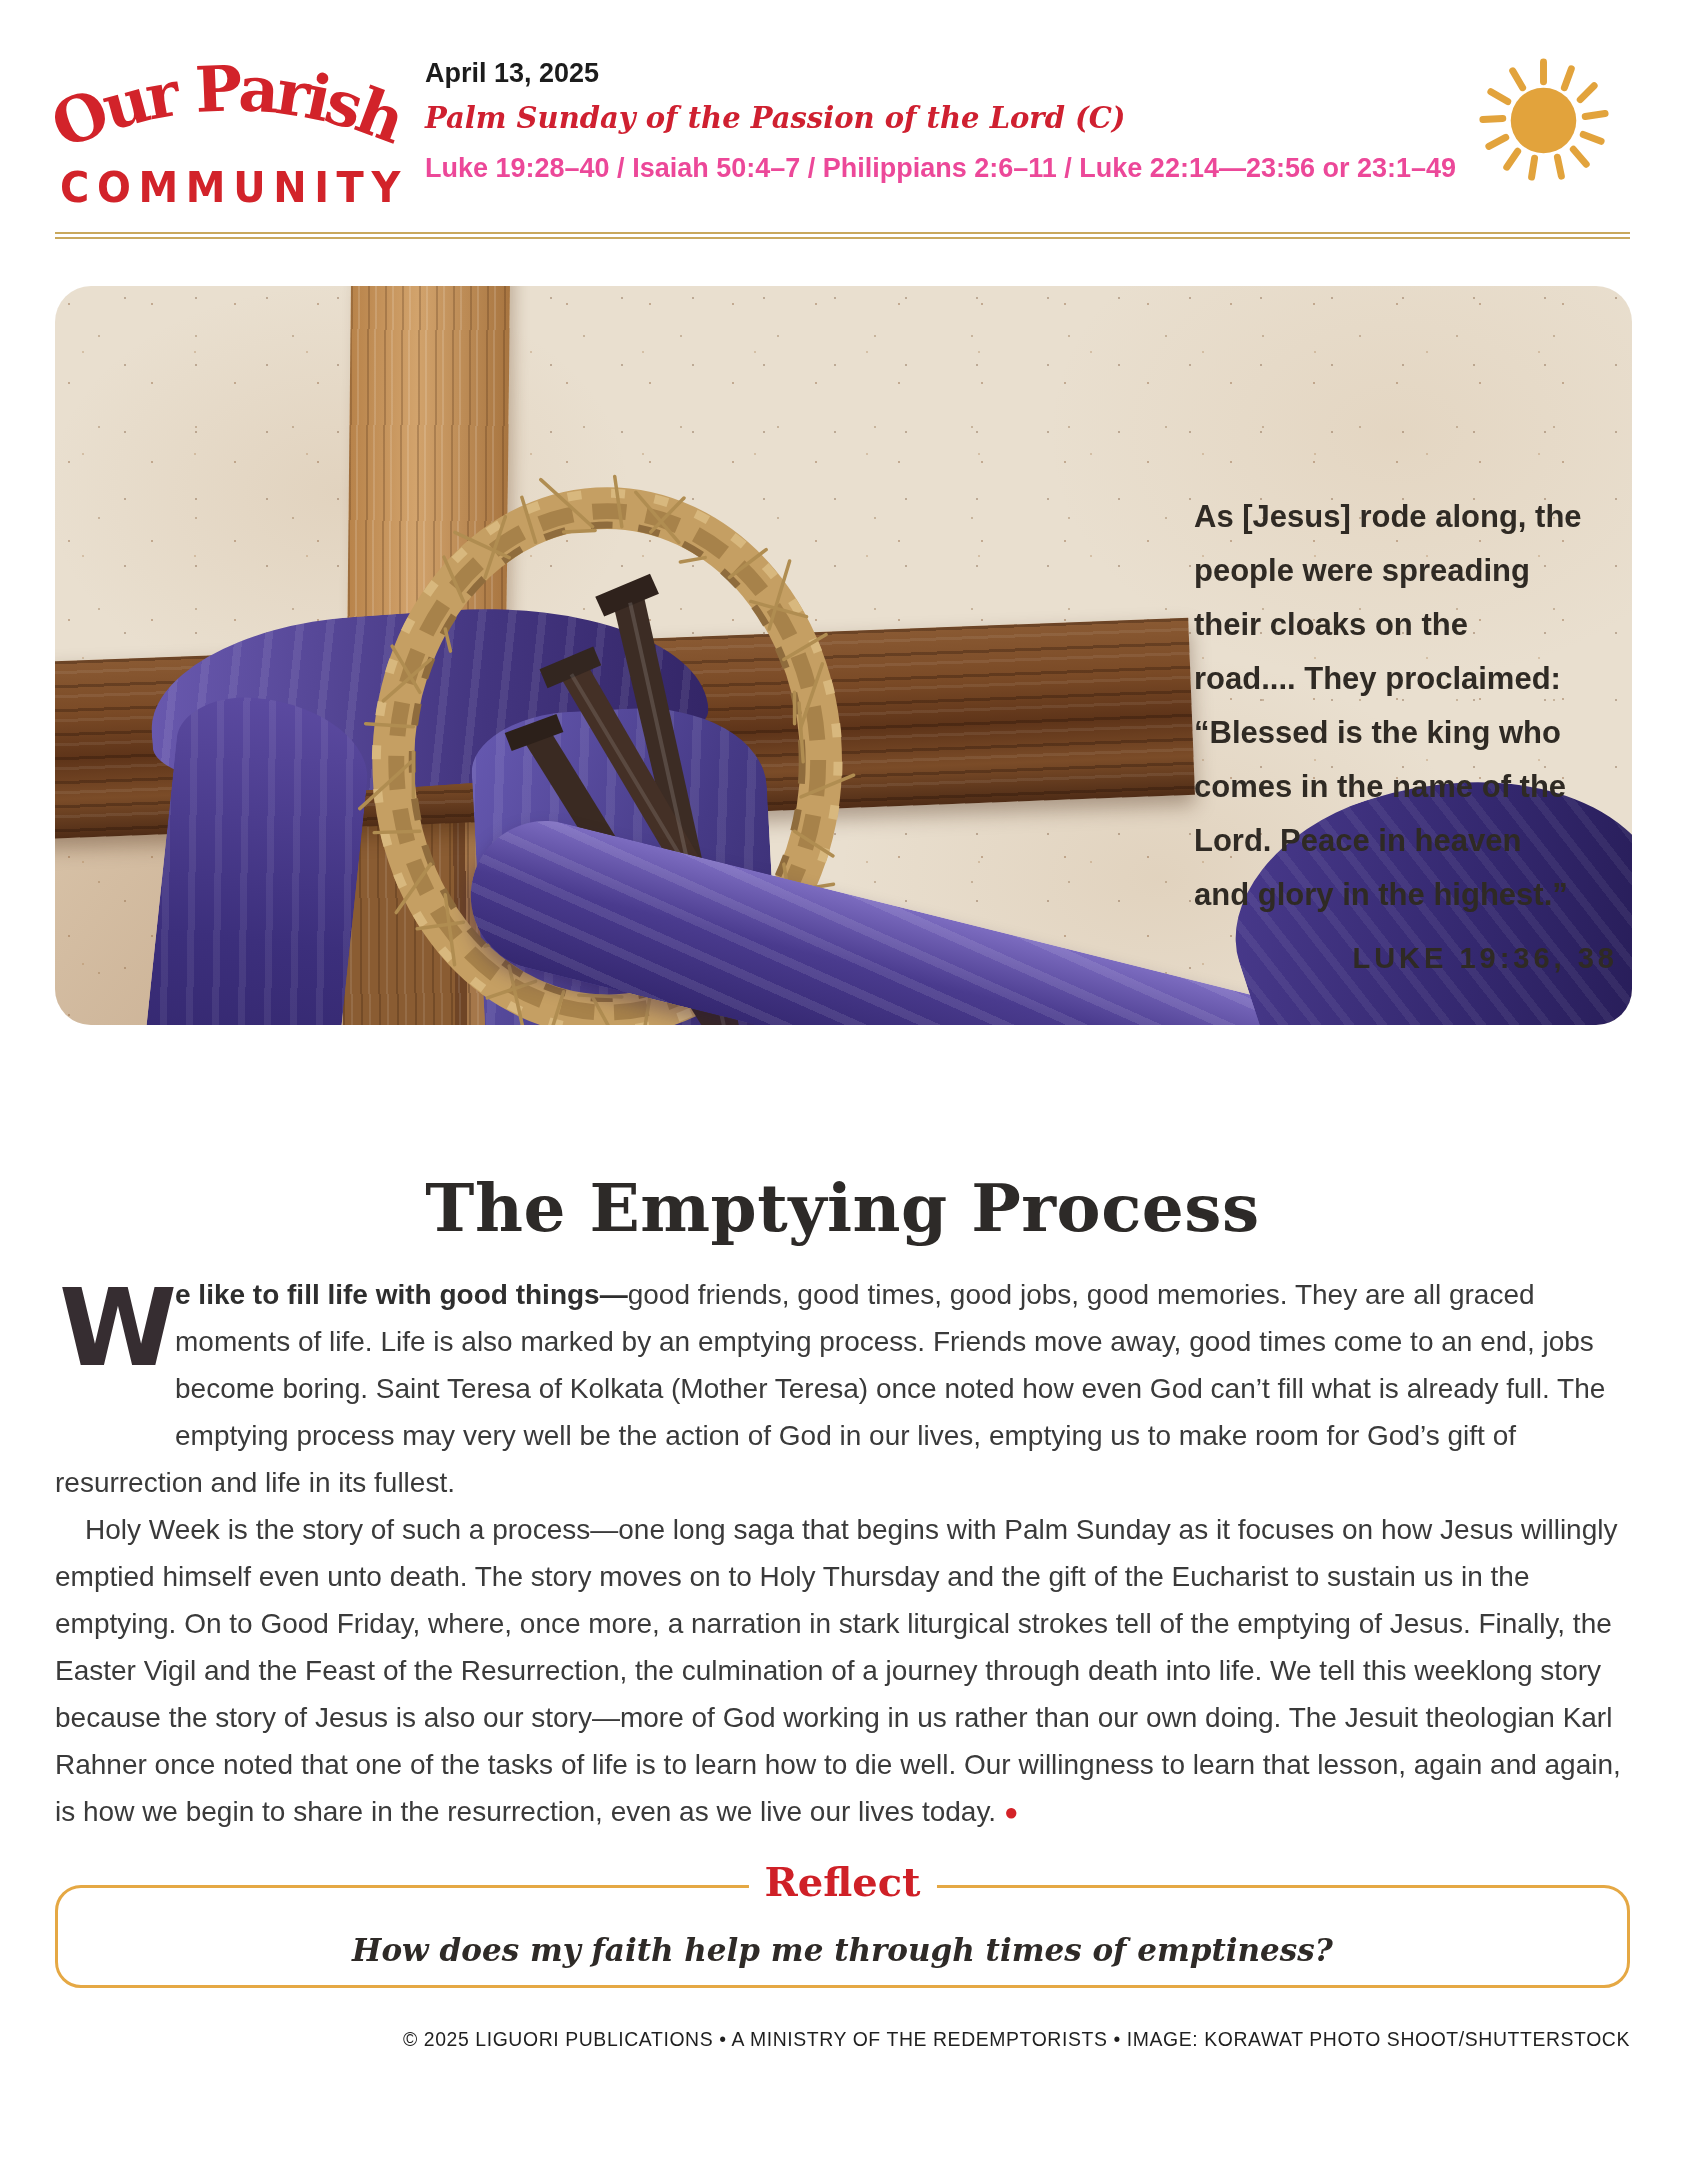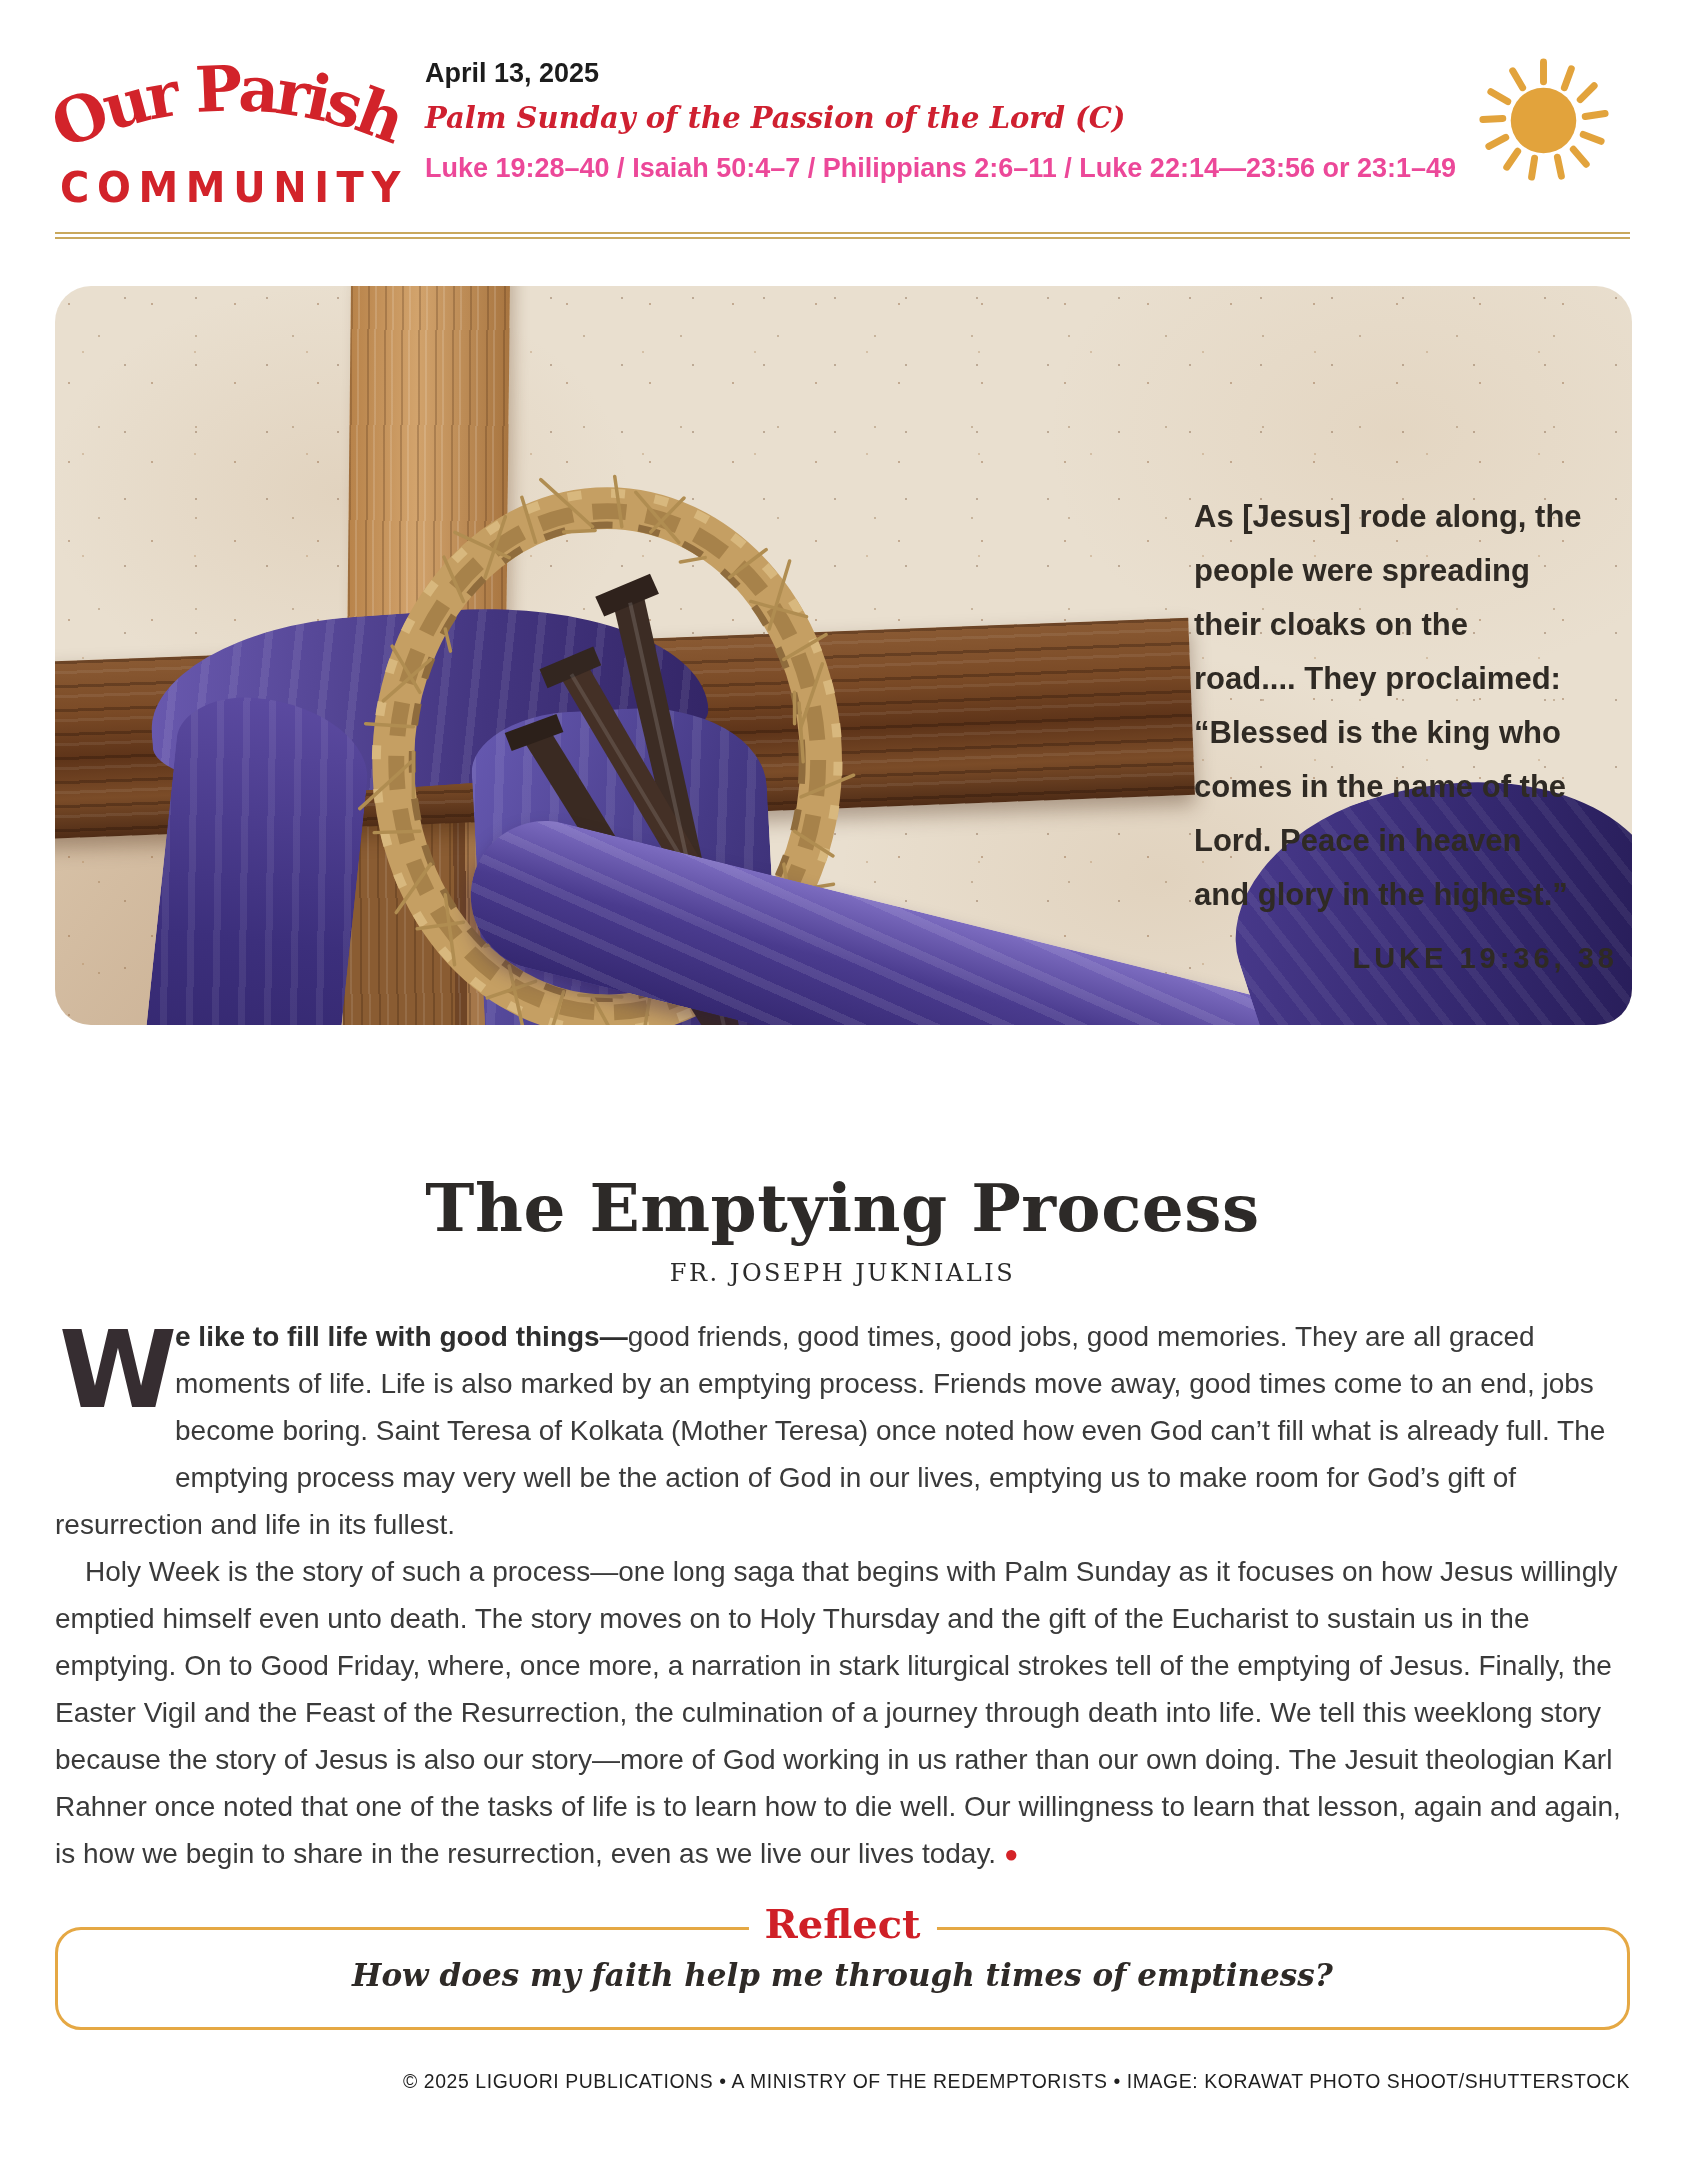--- a/index.html
+++ b/index.html
@@ -89,21 +89,21 @@
   .dropcap{float:left;width:96px;height:141px;font:bold 107px/.92 "DejaVu Sans",sans-serif;color:#362d31;
         margin:8px 20px 0 4px;}
   .lead-bold{font-weight:bold;color:#2e2e2e;}
   .p2{text-indent:30px;}
   .end-mark{color:#d42328;font-size:24px;margin-left:8px;vertical-align:1px;}
 
   
   .reflect{position:relative;margin-top:50px;height:97px;border:3px solid #e5a844;border-radius:26px;}
   .reflect-label{position:absolute;top:-28px;left:50%;transform:translateX(-50%);background:#ffffff;
         padding:0 16px;font:bold 40px/1.1 "DejaVu Serif",serif;color:#cf2027;}
-  .reflect-q{text-align:center;margin-top:25px;font:bold italic 31px/1.3 "DejaVu Serif",serif;font-style:italic;color:#2e2a27;}
+  .reflect-q{text-align:center;margin-top:42px;font:bold italic 31px/1.3 "DejaVu Serif",serif;font-style:italic;color:#2e2a27;}
 
   
   .footer{margin-top:40px;text-align:right;font:19.4px/1.2 "Liberation Sans",sans-serif;
         letter-spacing:0.6px;color:#1f1f1f;}
 </style>
 </head>
 <body>
 
 <div class="page">
 
@@ -222,21 +222,20 @@
 road.... They proclaimed:
 “Blessed is the king who
 comes in the name of the
 Lord. Peace in heaven
 and glory in the highest.”</div>
     <div class="quote-attr">LUKE 19:36, 38</div>
   </div>
 
   <div class="lower">
     <h1 class="title">The Emptying Process</h1>
-    <div class="byline">FR. JOSEPH JUKNIALIS</div>
 
     <div class="body-copy">
       <p><span class="dropcap">W</span><span class="lead-bold">e like to fill life with good things—</span><span>good friends, good times, good jobs, good memories. They are all graced moments of life. Life is also marked by an emptying process. Friends move away, good times come to an end, jobs become boring. Saint Teresa of Kolkata (Mother Teresa) once noted how even God can’t fill what is already full. The emptying process may very well be the action of God in our lives, emptying us to make room for God’s gift of resurrection and life in its fullest.</span></p>
       <p class="p2"><span>Holy Week is the story of such a process—one long saga that begins with Palm Sunday as it focuses on how Jesus willingly emptied himself even unto death. The story moves on to Holy Thursday and the gift of the Eucharist to sustain us in the emptying. On to Good Friday, where, once more, a narration in stark liturgical strokes tell of the emptying of Jesus. Finally, the Easter Vigil and the Feast of the Resurrection, the culmination of a journey through death into life. We tell this weeklong story because the story of Jesus is also our story—more of God working in us rather than our own doing. The Jesuit theologian Karl Rahner once noted that one of the tasks of life is to learn how to die well. Our willingness to learn that lesson, again and again, is how we begin to share in the resurrection, even as we live our lives today.</span><span class="end-mark">●</span></p>
     </div>
 
     <div class="reflect">
       <div class="reflect-label">Reflect</div>
       <div class="reflect-q">How does my faith help me through times of emptiness?</div>
     </div>

